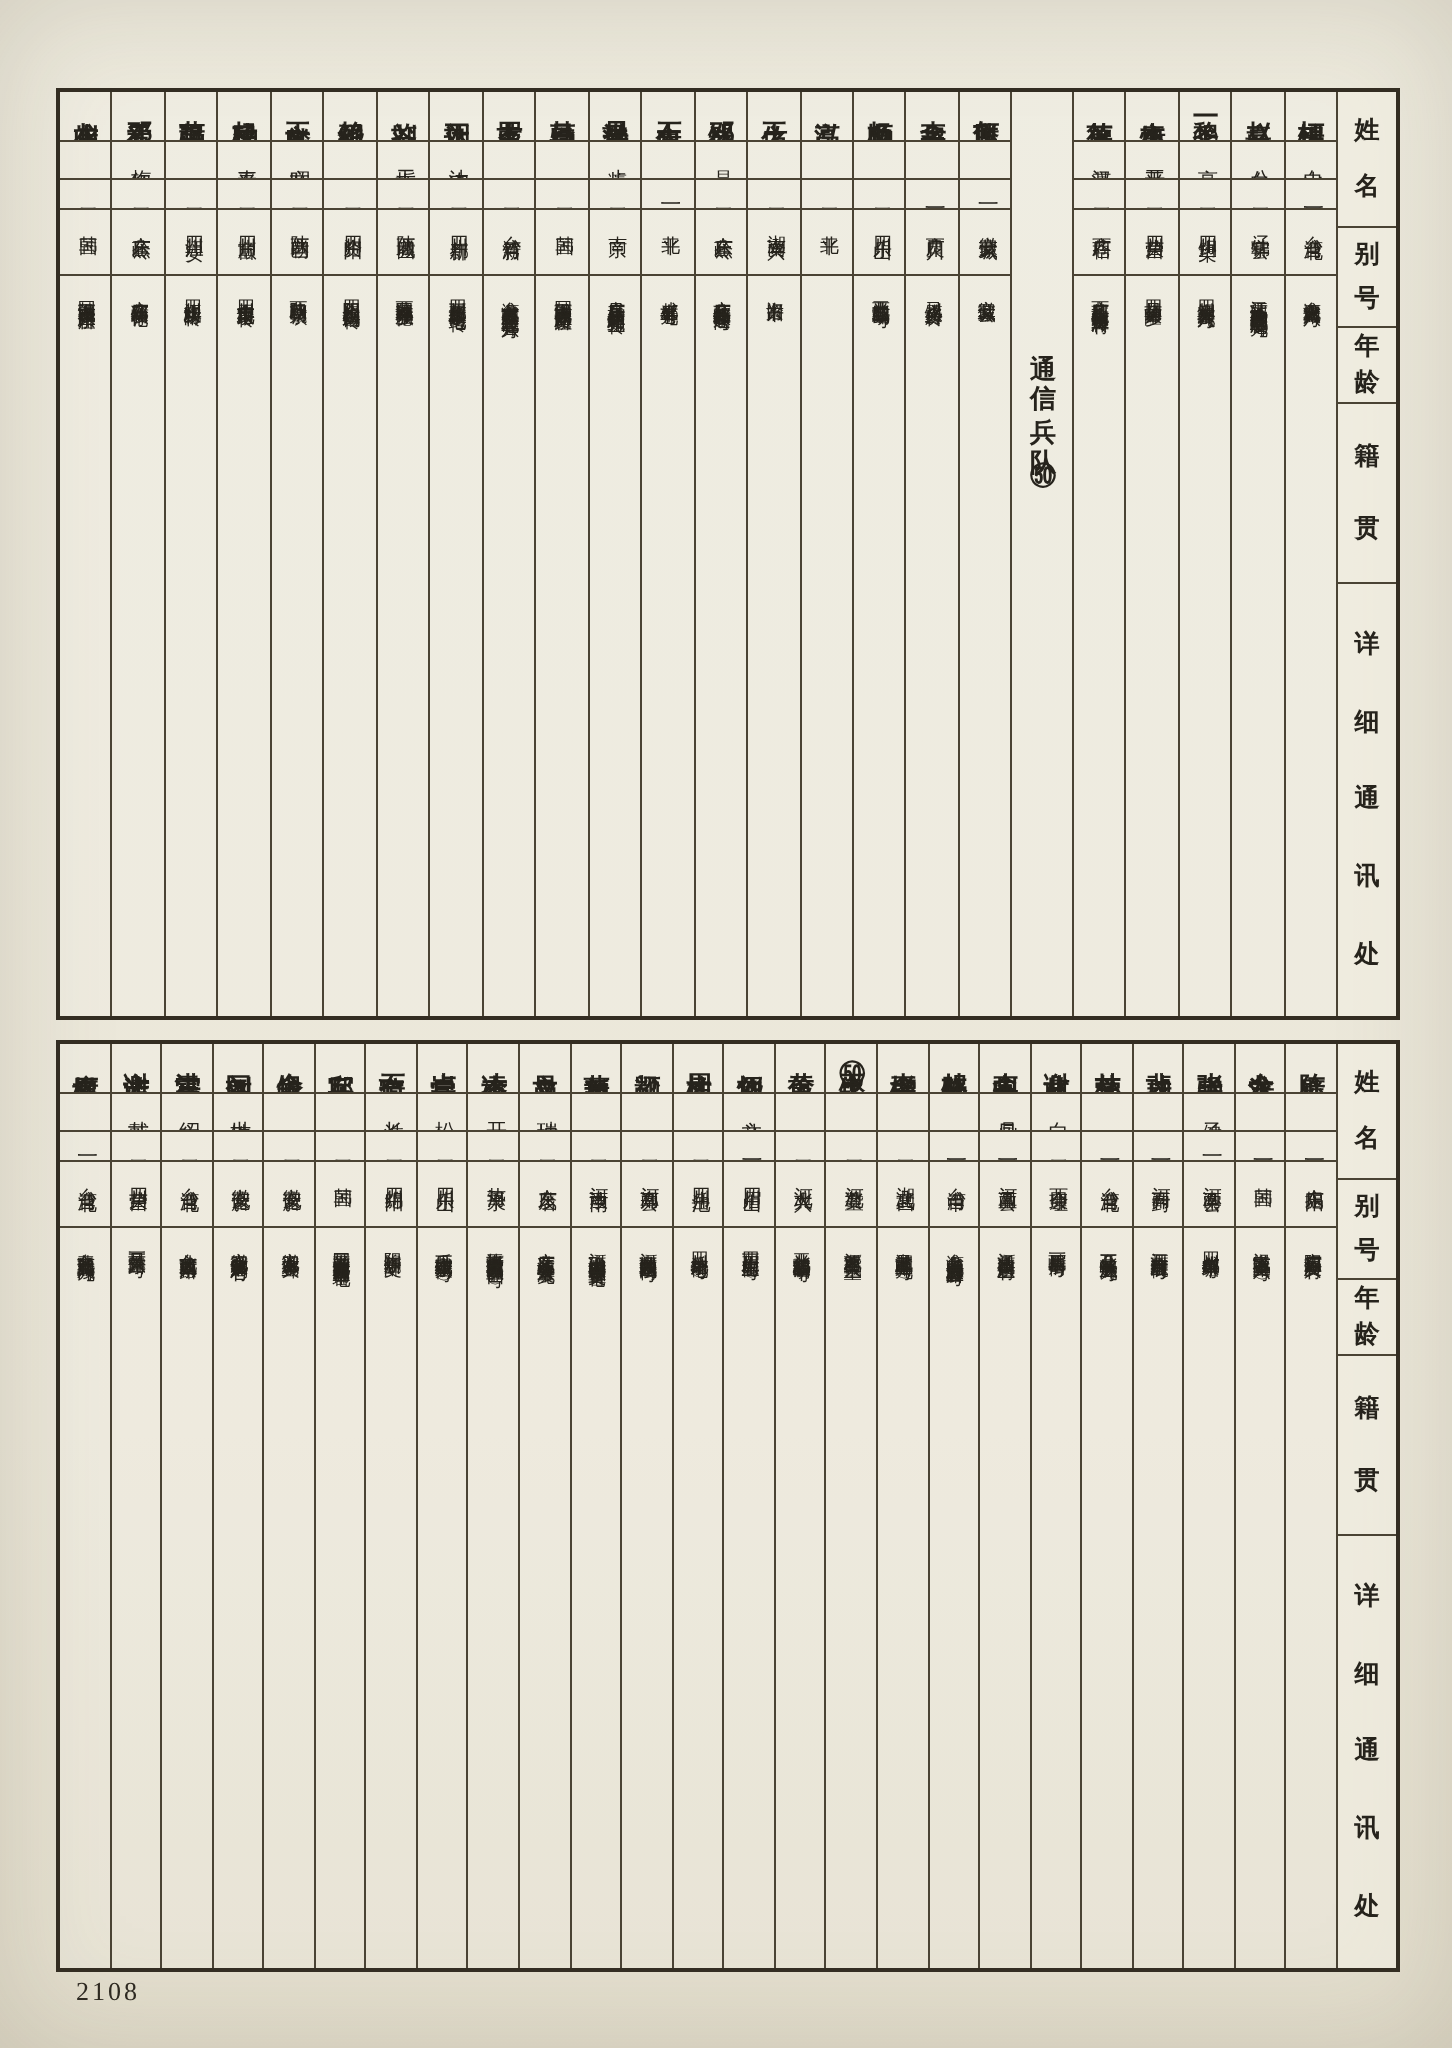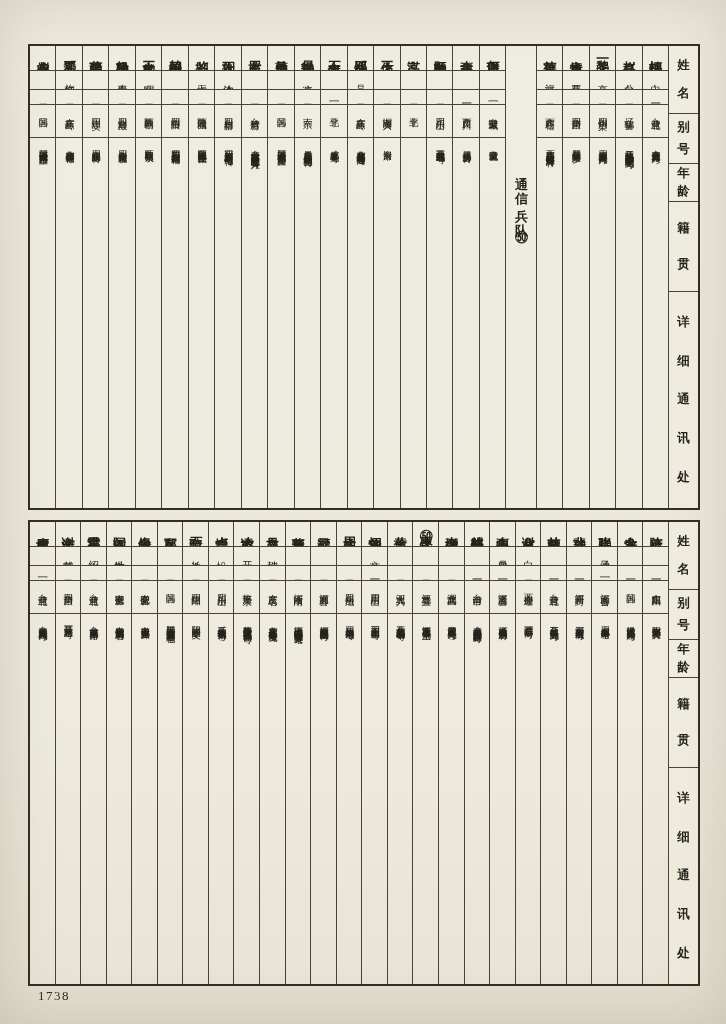--- a/index.html
+++ b/index.html
@@ -966,14 +966,14 @@
           </div>
           <div class="cell c-origin">
             <div class="vtext">台湾台北</div>
           </div>
           <div class="cell c-addr">
             <div class="vtext">台北市延平北路六段四九号</div>
           </div>
         </div>
       </div>
   </div>
-  <div class="page-number">1738</div>
+  <div class="page-number">2108</div>
 </div>
 
 </body></html>

